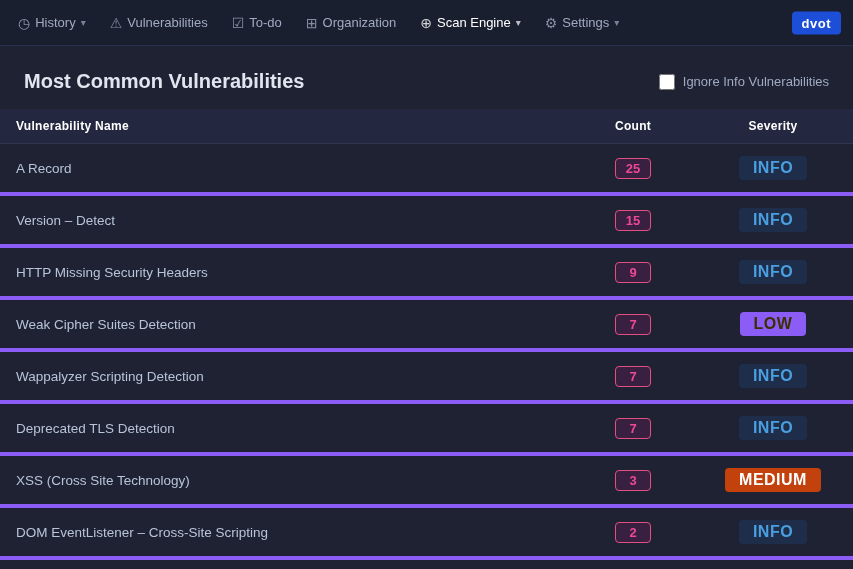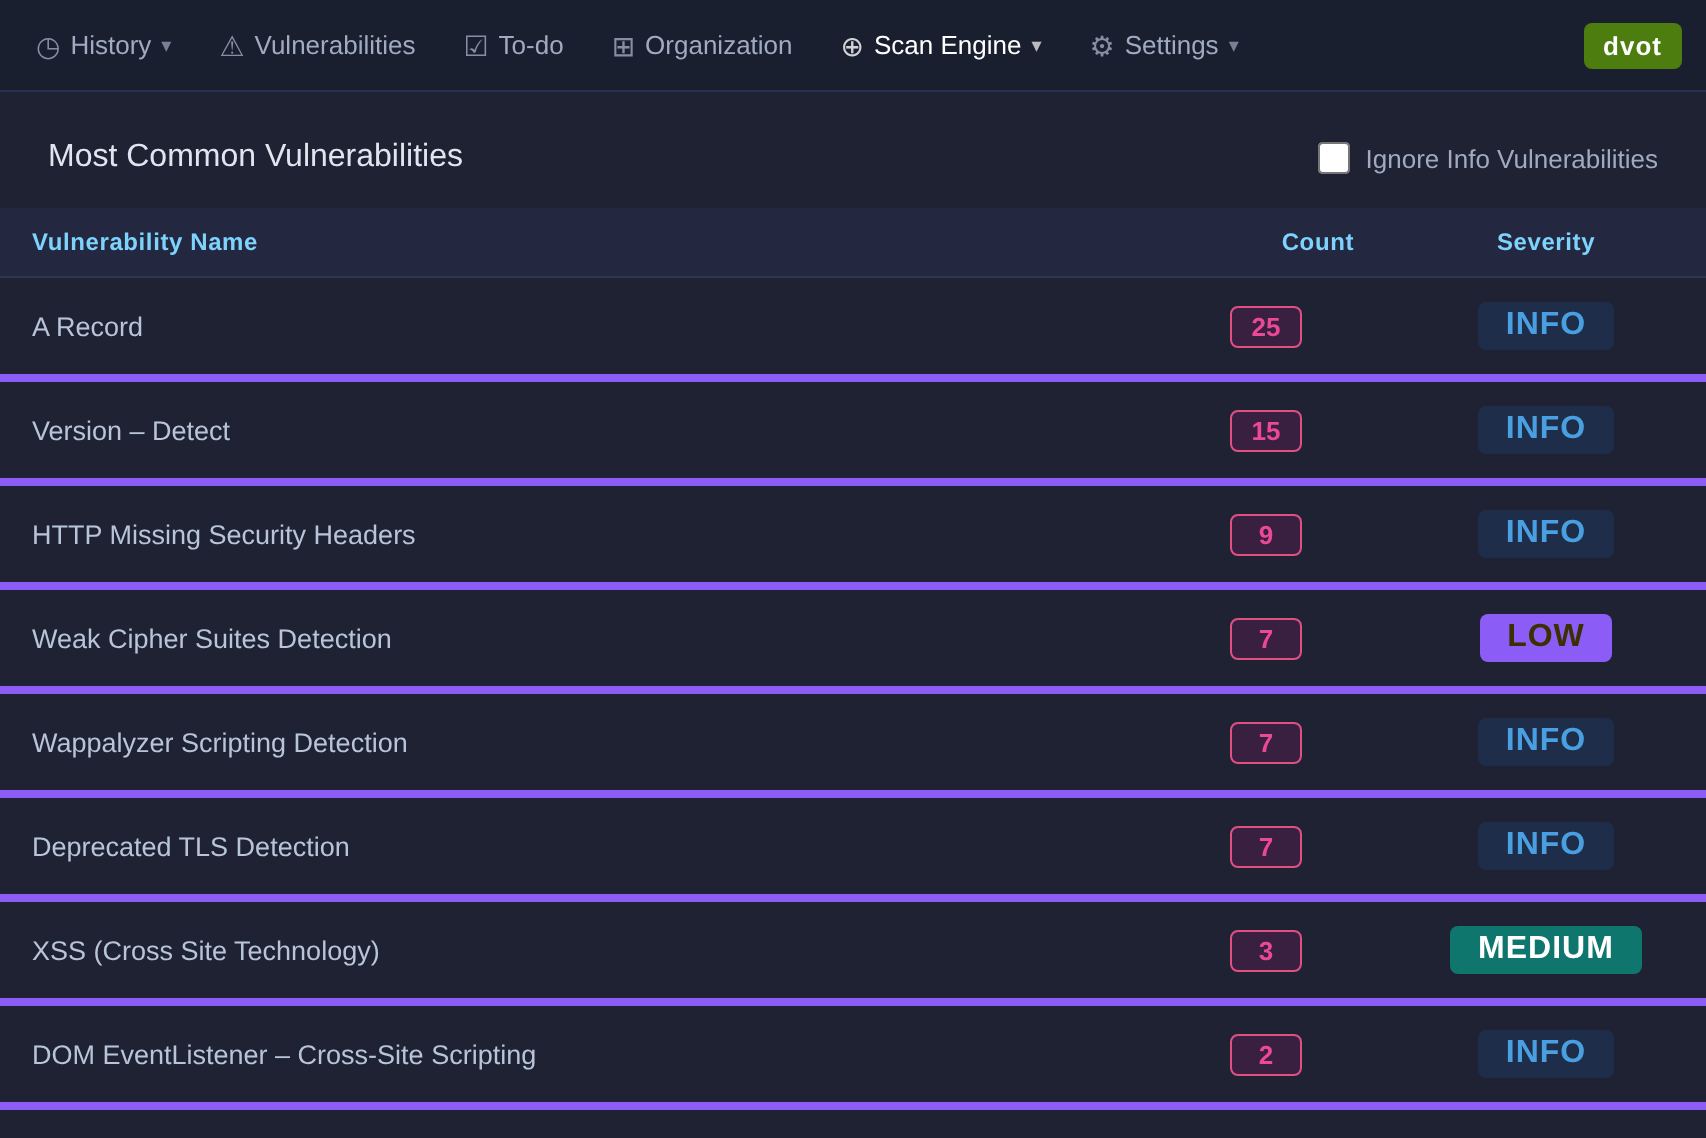--- a/index.html
+++ b/index.html
@@ -36,21 +36,21 @@
       white-space: nowrap;
     }
     .nav-item.active { color: #ffffff; }
     .nav-icon { font-size: 14px; opacity: 0.8; }
     .nav-chevron { font-size: 10px; opacity: 0.7; }
     .nav-user-badge {
       position: absolute;
       right: 12px;
       top: 50%;
       transform: translateY(-50%);
-      background: #4d7c0f;
+      background: #1d4ed8;
       color: #fff;
       border-radius: 4px;
       padding: 4px 10px;
       font-size: 13px;
       font-weight: 600;
       letter-spacing: 0.5px;
     }
 
     
     .main-content {
@@ -58,22 +58,22 @@
     }
 
     
     .header-row {
       display: flex;
       align-items: center;
       justify-content: space-between;
       padding: 0 24px 16px 24px;
     }
     .page-title {
-      font-size: 16px;
-      font-weight: 400;
+      font-size: 20px;
+      font-weight: 700;
       color: #e0e6f0;
     }
     .ignore-checkbox-row {
       display: flex;
       align-items: center;
       gap: 8px;
       color: #a0aac0;
       font-size: 13px;
     }
     .ignore-checkbox-row input[type="checkbox"] {
@@ -95,25 +95,25 @@
     }
     thead tr {
       background-color: #232840;
       border-bottom: 1px solid #2e3550;
     }
     thead th {
       padding: 10px 16px;
       text-align: left;
       font-size: 12px;
       font-weight: 600;
-      color: #7dd3fc;
+      color: #ffffff;
       text-transform: none;
       letter-spacing: 0.3px;
     }
-    thead th.col-count { text-align: right; width: 120px; }
+    thead th.col-count { text-align: center; width: 120px; }
     thead th.col-severity { text-align: center; width: 160px; }
 
     tbody tr {
       border-bottom: 4px solid #8b5cf6;
       transition: background 0.15s;
     }
     tbody td {
       padding: 12px 16px;
       font-size: 13.5px;
       color: #b8c4d8;
@@ -147,21 +147,21 @@
     .severity-info {
       background: #1e2d4a;
       color: #4a9fe0;
       border: none;
     }
     .severity-low {
       background: #8b5cf6;
       color: #3a3000;
     }
     .severity-medium {
-      background: #0f766e;
+      background: #c2410c;
       color: #fff;
       text-align: center;
     }
   </style>
 </head>
 <body>
 
 <nav class="navbar">
   <div class="nav-item">
     <span class="nav-icon">◷</span>

